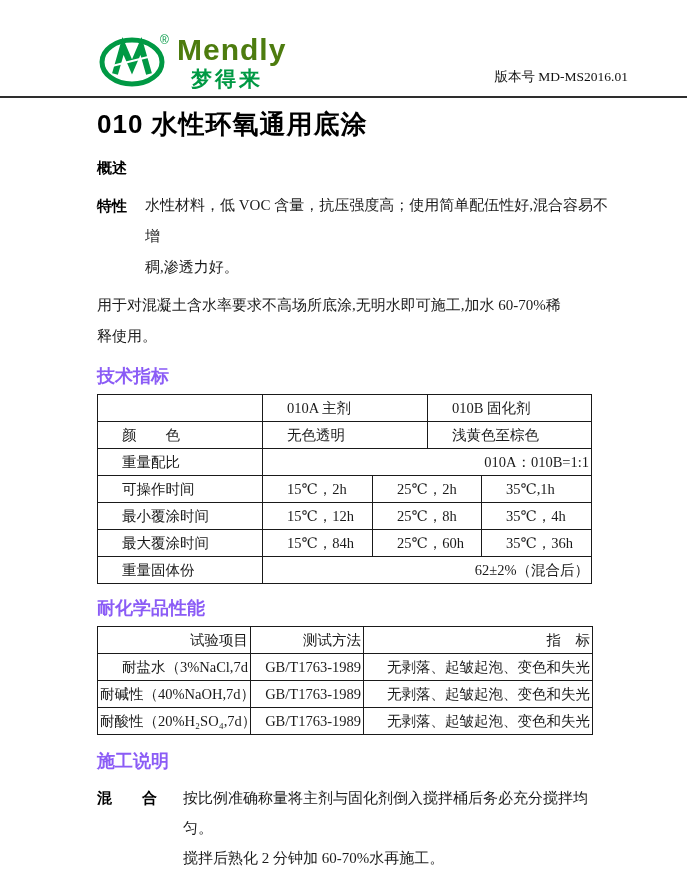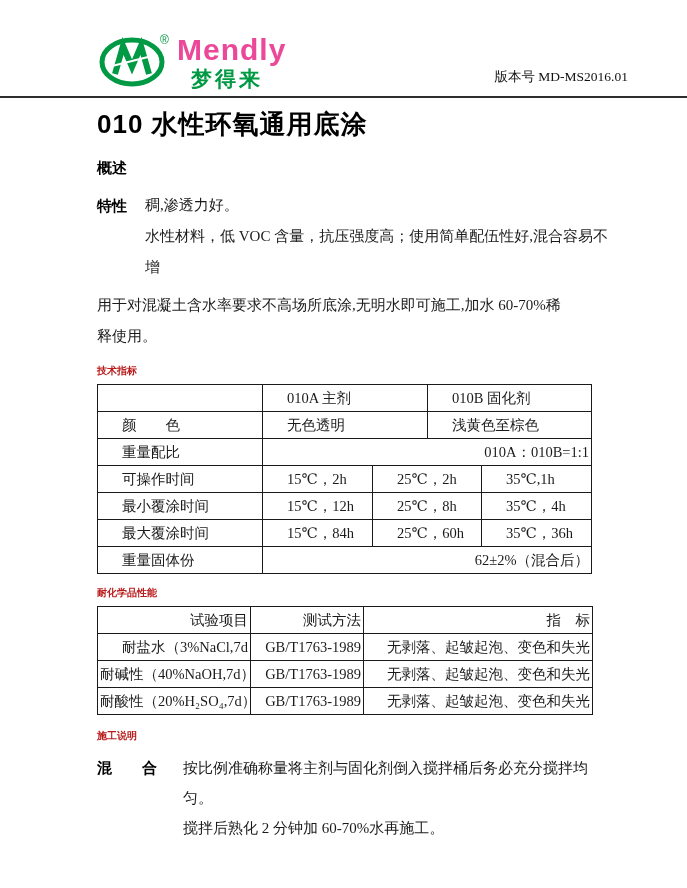--- a/index.html
+++ b/index.html
@@ -38,21 +38,21 @@
   .row { display:flex; margin-bottom:7px; }
   .row .lbl {
     flex:0 0 48px;
     font-family:"Liberation Sans","DejaVu Sans",sans-serif;
     font-weight:bold; font-size:15px; line-height:31px; color:#000;
   }
   .row .txt { font-size:15px; line-height:31px; }
 
   .sec-heading {
     font-family:"Liberation Sans","DejaVu Sans",sans-serif;
-    font-weight:bold; font-size:10px; color:#b91c1c;
+    font-weight:bold; font-size:18px; color:#8b5cf6;
     margin-top:12px; margin-bottom:6px;
   }
 
   table { border-collapse:collapse; table-layout:fixed; }
   td {
     border:1.5px solid #1a1a1a;
     font-size:14.5px; height:27px; vertical-align:middle;
     padding:1px 24px; overflow:hidden; white-space:nowrap;
   }
   td.c { text-align:right; padding:1px 2px; }
@@ -73,40 +73,40 @@
 <div class="page">
 
   <div class="logo-wrap">
     <svg class="logo-emblem" width="74" height="56" viewBox="0 0 74 56">
       <ellipse cx="34" cy="29" rx="30" ry="22" fill="none" stroke="#009944" stroke-width="5"></ellipse>
       <polyline points="17,41 25,13 34,34 43,13 51,41" fill="none" stroke="#009944" stroke-width="6" stroke-linejoin="miter"></polyline>
       <line x1="14" y1="33" x2="54" y2="23" stroke="#ffffff" stroke-width="2"></line>
       <text x="62" y="11" font-size="12" fill="#009944" font-family="'Liberation Sans',sans-serif">®</text>
     </svg>
     <div class="logo-text">
-      <div class="brand-en" style="color:#ec4899">Mendly</div>
+      <div class="brand-en" style="color:#4d7c0f">Mendly</div>
       <div class="brand-cn" style="color:#009944">梦得来</div>
     </div>
   </div>
   <div class="version">版本号 MD-MS2016.01</div>
   <div class="header-rule"></div>
 
   <div class="content">
 
     <div class="doc-title">010 水性环氧通用底涂</div>
 
     <div class="row">
       <div class="lbl">概述</div>
     </div>
 
     <div class="row">
       <div class="lbl">特性</div>
       <div class="txt">
+        <div>水性材料，低 VOC 含量，抗压强度高；使用简单配伍性好,混合容易不增</div>
         <div>稠,渗透力好。</div>
-        <div>水性材料，低 VOC 含量，抗压强度高；使用简单配伍性好,混合容易不增</div>
       </div>
     </div>
 
     <div class="row">
       <div class="txt">
         <div>用于对混凝土含水率要求不高场所底涂,无明水即可施工,加水 60-70%稀</div>
         <div>释使用。</div>
       </div>
     </div>
 

